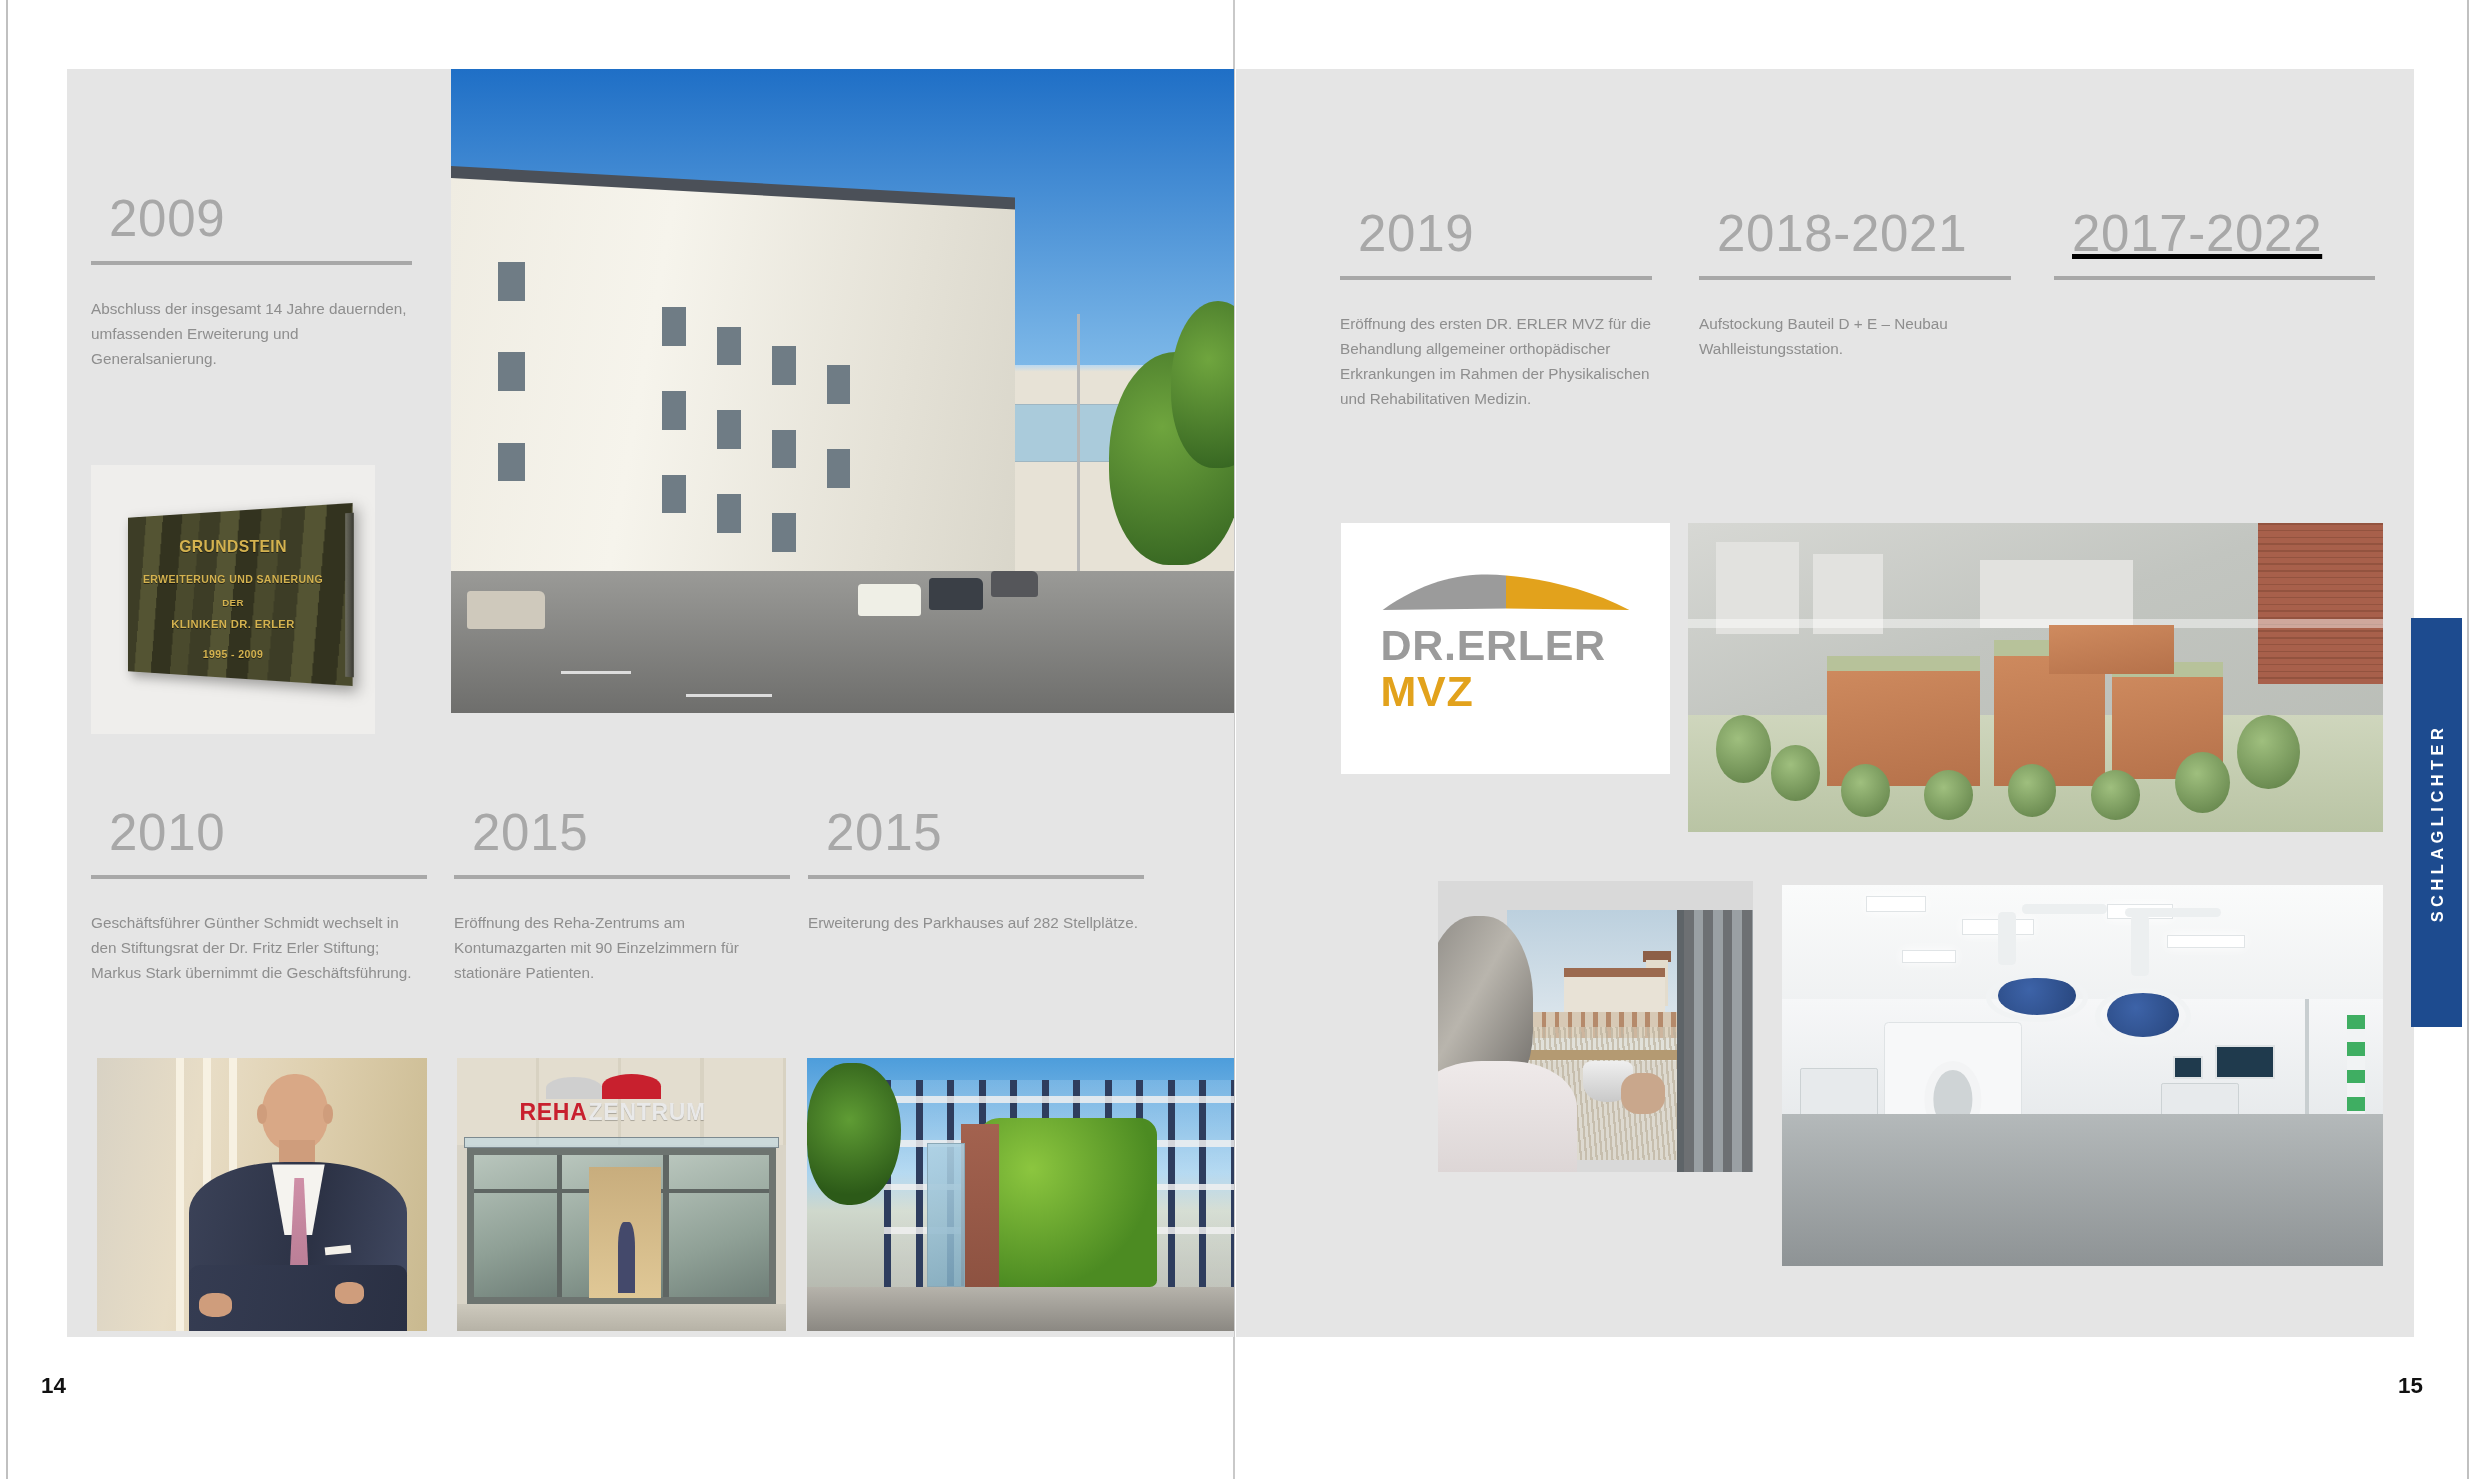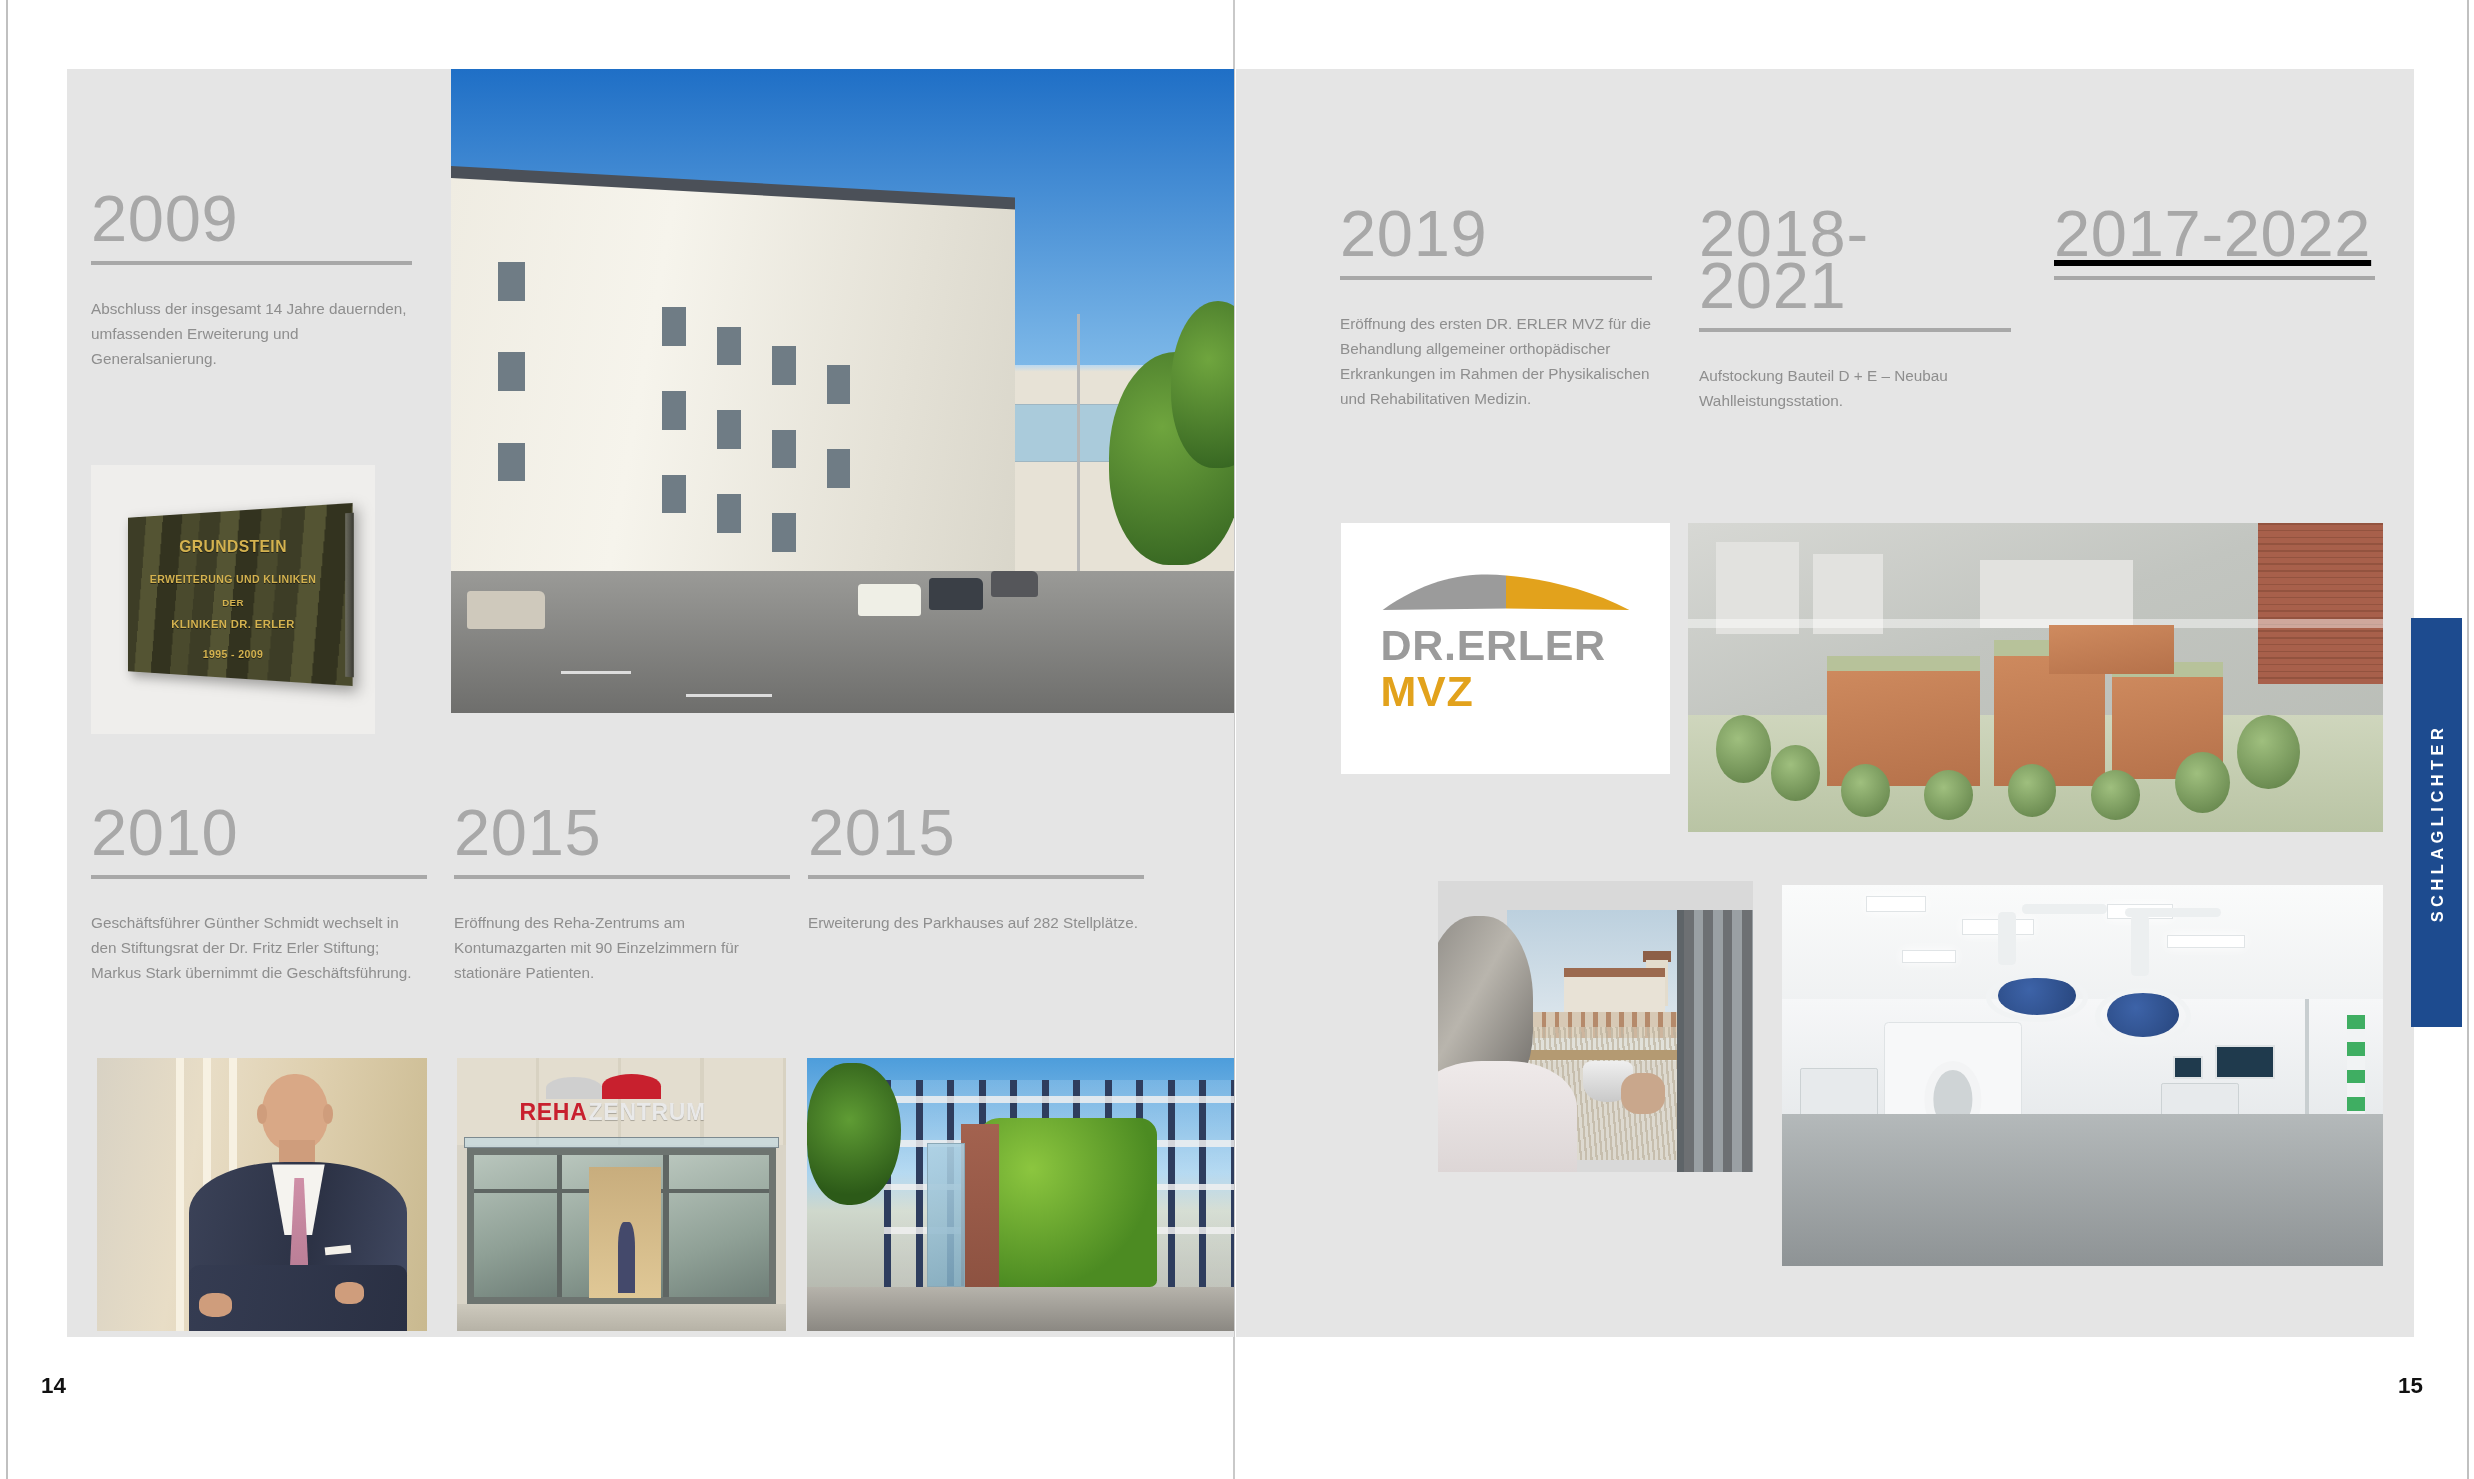--- a/index.html
+++ b/index.html
@@ -17,23 +17,24 @@
   .outer-rule-right { position:absolute; left:2467px; top:0; width:1.5px; height:1479px; background:#c0c0c0; }
 
   
   .panel { position:absolute; background:#e5e5e5; }
   .panel-left  { left:67px;   top:69px; width:1167px; height:1268px; }
   .panel-right { left:1236px; top:69px; width:1178px; height:1268px; }
 
   
   .entry { position:absolute; }
   .year {
-    font-size:65px; line-height:52px; color:#a8a8a8;
+    font-size:51px; line-height:52px; color:#a8a8a8;
     font-weight:400; letter-spacing:0.7px;
     font-family:"Liberation Sans", sans-serif;
+    margin-left:18px;
   }
   .rule { margin-top:16.4px; height:3.7px; background:#a8a8a8; }
   .body-text {
     margin-top:31px;
     font-size:15.3px; line-height:25px; color:#8e8e8e;
     font-weight:400;
   }
   .body-text p + p { margin-top:22.4px; }
 
   
@@ -327,21 +328,21 @@
     <div class="bl-car" style="left:61%; top:79%; width:7%;  height:5%; background:#3a3f46;"></div>
     <div class="bl-car" style="left:69%; top:78%; width:6%;  height:4%; background:#55565a;"></div>
     <div class="bl-road-line" style="left:14%; bottom:6%;  width:9%;"></div>
     <div class="bl-road-line" style="left:30%; bottom:2.5%; width:11%;"></div>
   </div>
 
   <div class="photo ph-plaque" style="left:91px; top:465px; width:284px; height:269px;">
     <div class="pl-stone"></div>
     <div class="pl-edge"></div>
     <div class="pl-txt" style="top:27%; font-size:15.7px;">GRUNDSTEIN</div>
-    <div class="pl-txt" style="top:40%; font-size:10.5px;">ERWEITERUNG UND KLINIKEN</div>
+    <div class="pl-txt" style="top:40%; font-size:10.5px;">ERWEITERUNG UND SANIERUNG</div>
     <div class="pl-txt" style="top:49%; font-size:9.7px;">DER</div>
     <div class="pl-txt" style="top:57%; font-size:11.2px;">KLINIKEN DR. ERLER</div>
     <div class="pl-txt" style="top:68%; font-size:10.5px;">1995 - 2009</div>
   </div>
 
   <div class="photo ph-portrait" style="left:97px; top:1058px; width:330px; height:273px;">
     <div class="pt-panel" style="left:24%;"></div>
     <div class="pt-panel" style="left:32%;"></div>
     <div class="pt-panel" style="left:40%;"></div>
     <div class="pt-head"></div>

